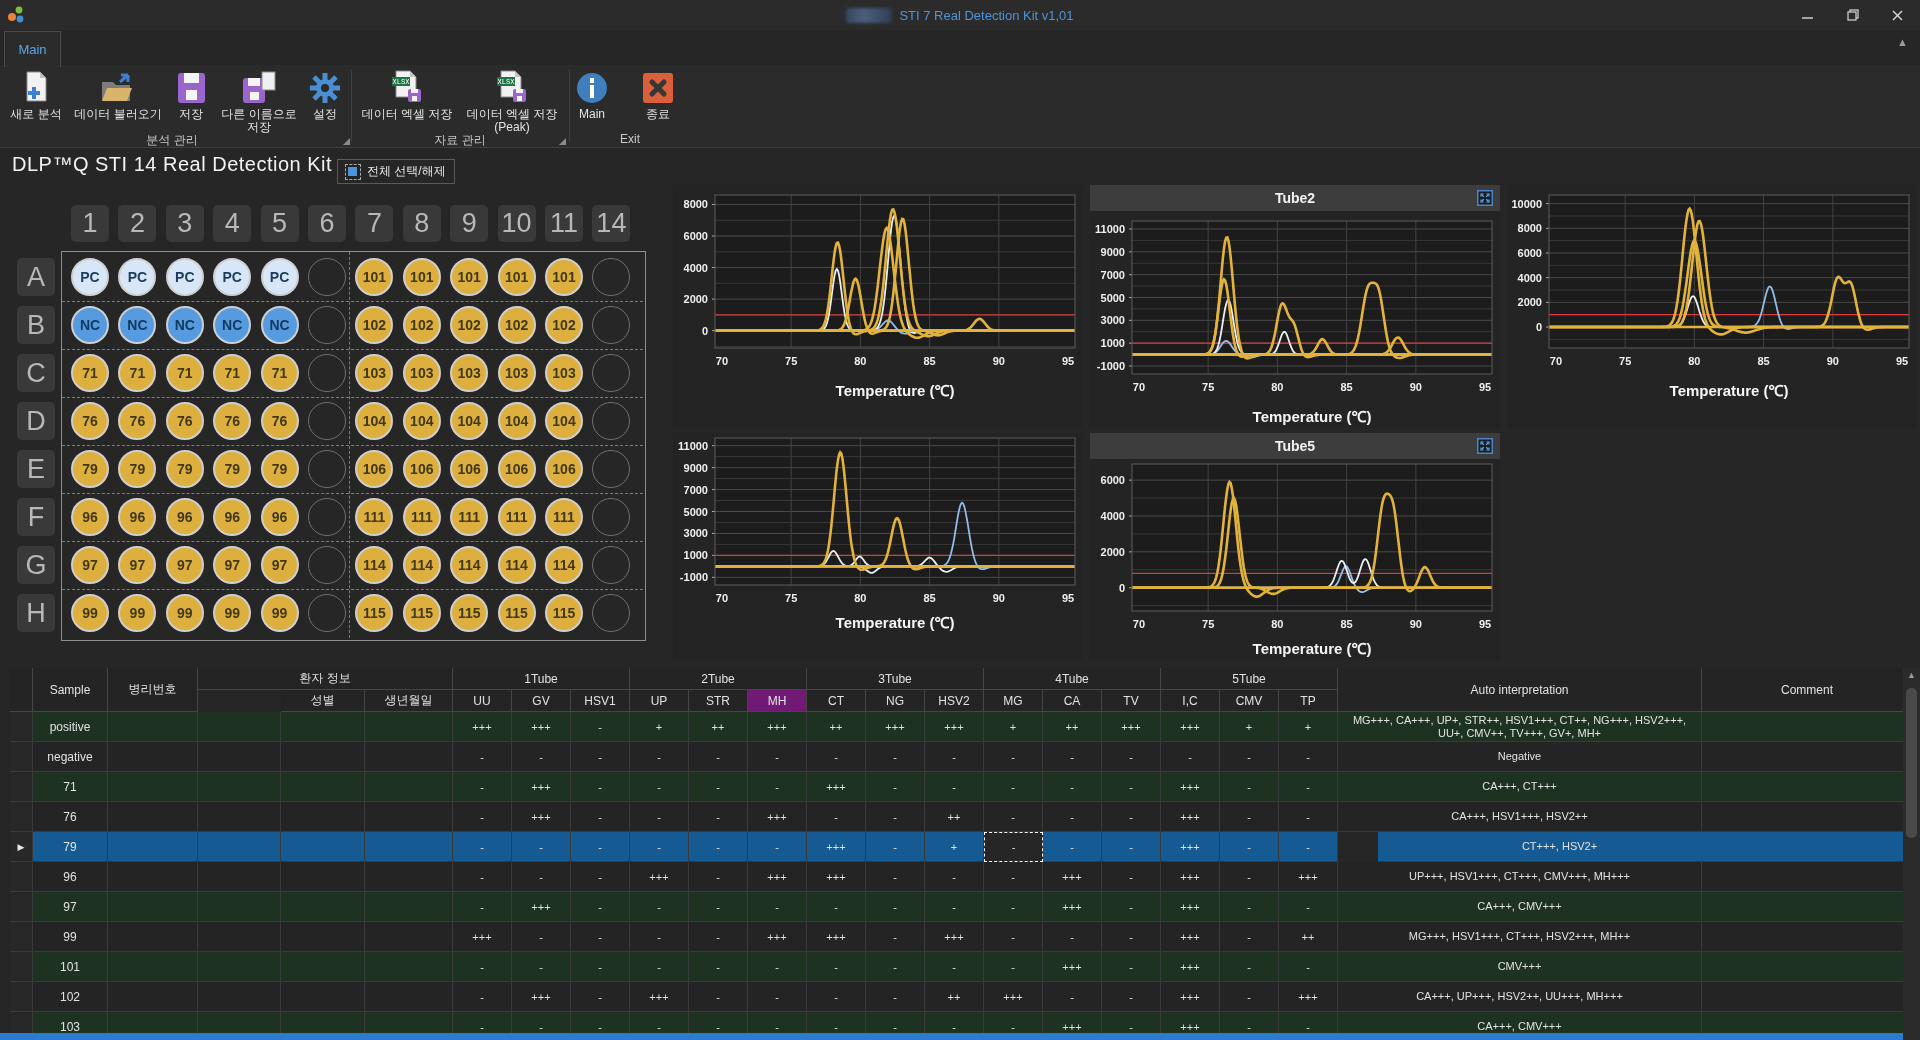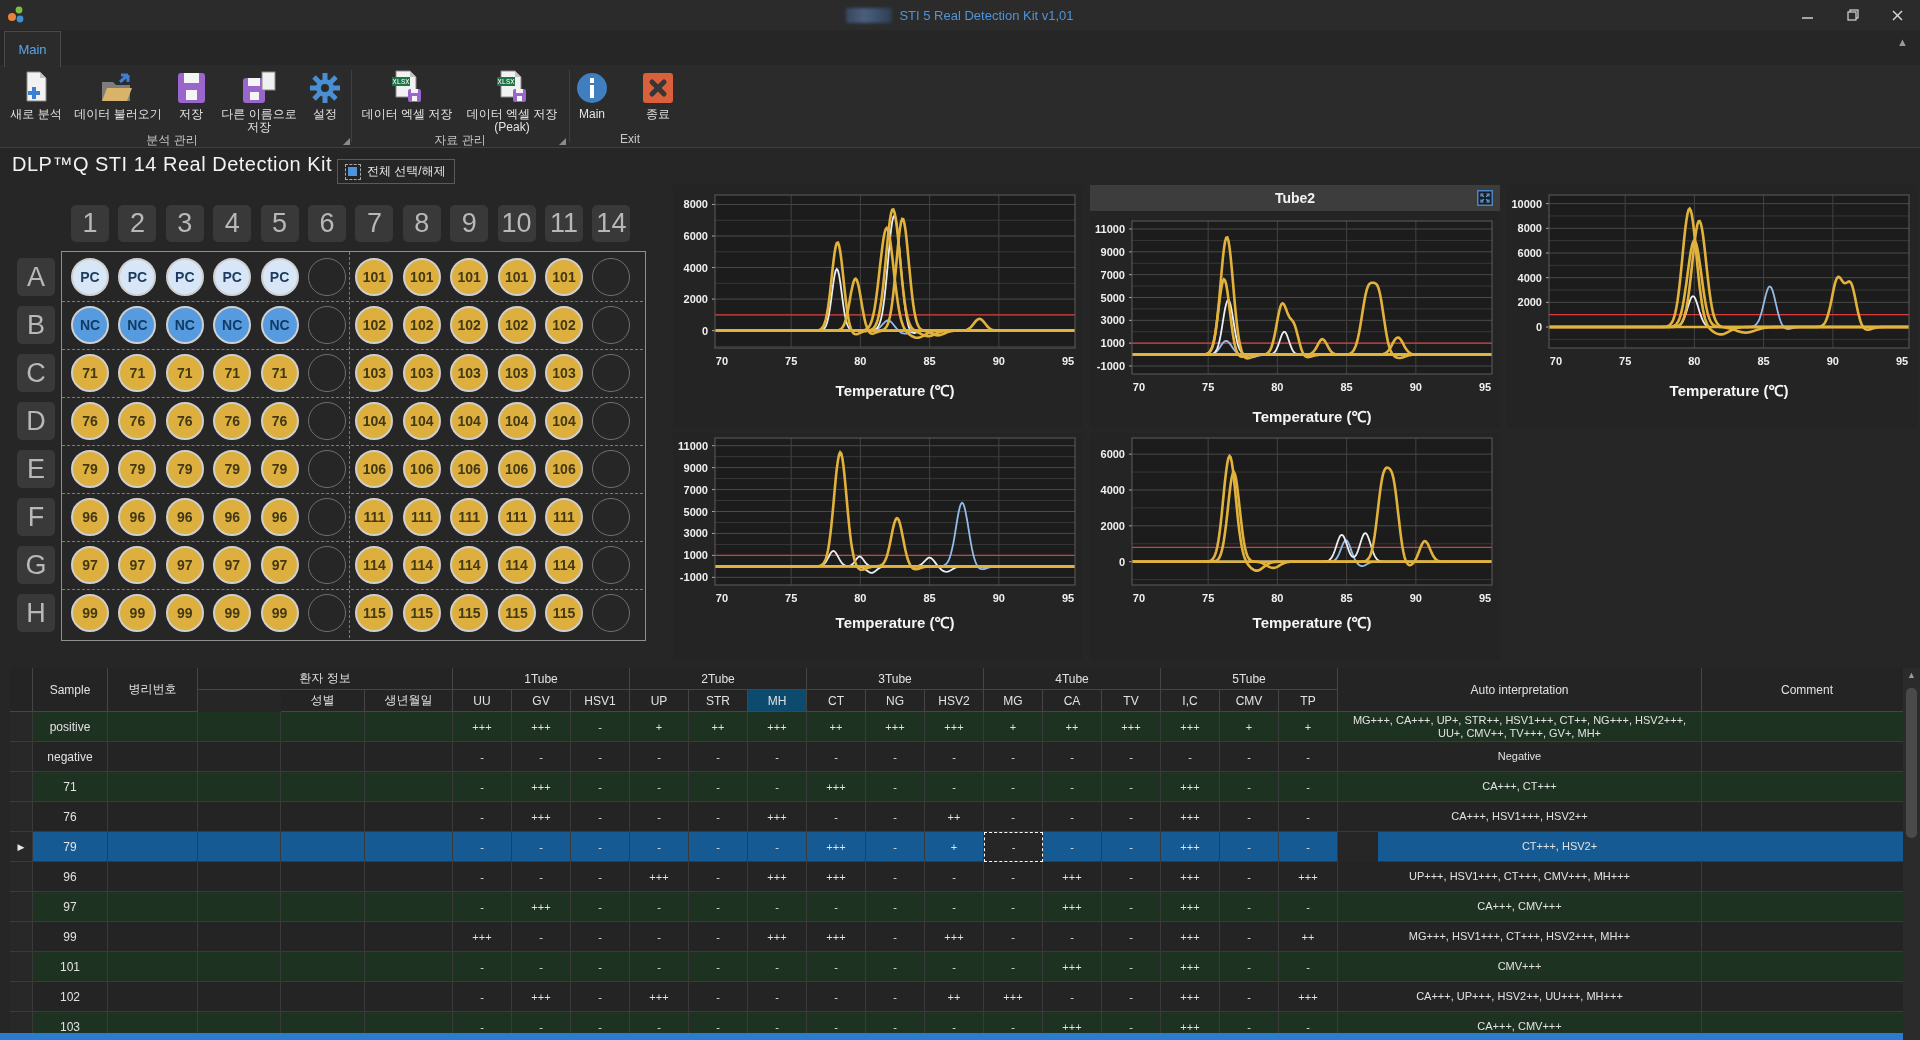--- a/index.html
+++ b/index.html
@@ -64,21 +64,21 @@
   <div class="titlebar">
     <div class="abs" style="left:6px;top:5px;width:20px;height:20px;">
       <svg width="20" height="20">
           <circle cx="6" cy="12" r="4" fill="#e8833a"></circle>
           <circle cx="13" cy="5" r="3.4" fill="#7cc043"></circle>
           <circle cx="14" cy="14" r="3.4" fill="#3f8fd6"></circle>
         </svg>
     </div>
     <div class="title-center">
       <span class="redacted"></span>
-      <span>STI 5 Real Detection Kit v1,01</span>
+      <span>STI 7 Real Detection Kit v1,01</span>
     </div>
     <div class="win-controls">
       <div class="win-btn">
           <svg width="11" height="11">
             <line x1="0" y1="8" x2="11" y2="8" stroke="#d8d8d8" stroke-width="1.4"></line>
           </svg>
         </div>
       <div class="win-btn">
           <svg width="12" height="12">
             <rect x="3" y="1" width="8" height="8" fill="none" stroke="#d8d8d8" stroke-width="1.2"></rect>
@@ -576,20 +576,36 @@
               <path d="M42.0 133.4L43.1 133.4L44.2 133.4L45.3 133.4L46.4 133.4L47.5 133.4L48.6 133.4L49.8 133.4L50.9 133.4L52.0 133.4L53.1 133.4L54.2 133.4L55.3 133.4L56.4 133.4L57.5 133.4L58.6 133.4L59.7 133.4L60.8 133.4L61.9 133.4L63.0 133.4L64.2 133.4L65.3 133.4L66.4 133.4L67.5 133.4L68.6 133.4L69.7 133.4L70.8 133.4L71.9 133.4L73.0 133.4L74.1 133.4L75.2 133.4L76.3 133.4L77.4 133.4L78.6 133.4L79.7 133.4L80.8 133.4L81.9 133.4L83.0 133.4L84.1 133.4L85.2 133.4L86.3 133.4L87.4 133.4L88.5 133.4L89.6 133.4L90.7 133.4L91.8 133.4L93.0 133.4L94.1 133.4L95.2 133.4L96.3 133.4L97.4 133.4L98.5 133.4L99.6 133.4L100.7 133.4L101.8 133.4L102.9 133.4L104.0 133.4L105.1 133.4L106.2 133.4L107.4 133.4L108.5 133.4L109.6 133.4L110.7 133.4L111.8 133.4L112.9 133.4L114.0 133.4L115.1 133.4L116.2 133.4L117.3 133.4L118.4 133.4L119.5 133.4L120.6 133.4L121.8 133.4L122.9 133.4L124.0 133.4L125.1 133.4L126.2 133.4L127.3 133.4L128.4 133.4L129.5 133.4L130.6 133.4L131.7 133.4L132.8 133.4L133.9 133.4L135.0 133.4L136.2 133.4L137.3 133.4L138.4 133.4L139.5 133.3L140.6 133.3L141.7 133.3L142.8 133.3L143.9 133.3L145.0 133.3L146.1 133.1L147.2 133.0L148.3 132.7L149.4 132.1L150.6 131.4L151.7 130.3L152.8 128.9L153.9 127.1L155.0 125.1L156.1 123.0L157.2 121.0L158.3 119.3L159.4 118.3L160.5 118.0L161.6 118.5L162.7 119.7L163.8 121.5L165.0 123.5L166.1 125.6L167.2 127.6L168.3 129.3L169.4 130.6L170.5 131.6L171.6 132.3L172.7 132.7L173.8 133.0L174.9 133.2L176.0 133.3L177.1 133.3L178.2 133.3L179.4 133.3L180.5 133.4L181.6 133.4L182.7 133.4L183.8 133.4L184.9 133.5L186.0 133.6L187.1 133.8L188.2 134.1L189.3 134.5L190.4 135.0L191.5 135.7L192.6 136.6L193.8 137.5L194.9 138.3L196.0 139.1L197.1 139.7L198.2 139.9L199.3 139.8L200.4 139.4L201.5 138.8L202.6 137.9L203.7 137.0L204.8 136.1L205.9 135.4L207.0 134.7L208.2 134.2L209.3 133.9L210.4 133.7L211.5 133.5L212.6 133.4L213.7 133.4L214.8 133.4L215.9 133.4L217.0 133.4L218.1 133.4L219.2 133.4L220.3 133.4L221.4 133.4L222.6 133.4L223.7 133.4L224.8 133.4L225.9 133.4L227.0 133.4L228.1 133.4L229.2 133.4L230.3 133.4L231.4 133.4L232.5 133.4L233.6 133.4L234.7 133.4L235.8 133.3L237.0 133.3L238.1 133.3L239.2 133.3L240.3 133.3L241.4 133.3L242.5 133.2L243.6 133.1L244.7 132.9L245.8 132.6L246.9 132.2L248.0 131.5L249.1 130.7L250.2 129.7L251.4 128.5L252.5 127.3L253.6 126.2L254.7 125.3L255.8 124.7L256.9 124.7L258.0 125.1L259.1 125.9L260.2 127.0L261.3 128.4L262.4 129.9L263.5 131.4L264.6 132.8L265.8 134.1L266.9 135.2L268.0 136.3L269.1 137.2L270.2 137.9L271.3 138.4L272.4 138.7L273.5 138.8L274.6 138.7L275.7 138.3L276.8 137.8L277.9 137.2L279.0 136.5L280.2 135.9L281.3 135.3L282.4 134.8L283.5 134.3L284.6 134.0L285.7 133.8L286.8 133.6L287.9 133.5L289.0 133.4L290.1 133.4L291.2 133.4L292.3 133.4L293.4 133.4L294.6 133.4L295.7 133.4L296.8 133.4L297.9 133.4L299.0 133.4L300.1 133.4L301.2 133.4L302.3 133.4L303.4 133.4L304.5 133.4L305.6 133.4L306.7 133.4L307.8 133.4L309.0 133.4L310.1 133.4L311.2 133.4L312.3 133.4L313.4 133.4L314.5 133.4L315.6 133.4L316.7 133.4L317.8 133.4L318.9 133.4L320.0 133.4L321.1 133.4L322.2 133.4L323.4 133.4L324.5 133.4L325.6 133.4L326.7 133.4L327.8 133.4L328.9 133.4L330.0 133.4L331.1 133.4L332.2 133.4L333.3 133.4L334.4 133.4L335.5 133.4L336.6 133.4L337.8 133.4L338.9 133.4L340.0 133.4L341.1 133.4L342.2 133.4L343.3 133.4L344.4 133.4L345.5 133.4L346.6 133.4L347.7 133.4L348.8 133.4L349.9 133.4L351.0 133.4L352.2 133.4L353.3 133.4L354.4 133.4L355.5 133.4L356.6 133.4L357.7 133.4L358.8 133.4L359.9 133.4L361.0 133.4L362.1 133.4L363.2 133.4L364.3 133.4L365.4 133.4L366.6 133.4L367.7 133.4L368.8 133.4L369.9 133.4L371.0 133.4L372.1 133.4L373.2 133.4L374.3 133.4L375.4 133.4L376.5 133.4L377.6 133.4L378.7 133.4L379.8 133.4L381.0 133.4L382.1 133.4L383.2 133.4L384.3 133.4L385.4 133.4L386.5 133.4L387.6 133.4L388.7 133.4L389.8 133.4L390.9 133.4L392.0 133.4L393.1 133.4L394.2 133.4L395.4 133.4L396.5 133.4L397.6 133.4L398.7 133.4L399.8 133.4L400.9 133.4L402.0 133.4" fill="none" stroke="#eceff2" stroke-width="1.8"></path>
               <path d="M42.0 133.4L43.1 133.4L44.2 133.4L45.3 133.4L46.4 133.4L47.5 133.4L48.6 133.4L49.8 133.4L50.9 133.4L52.0 133.4L53.1 133.4L54.2 133.4L55.3 133.4L56.4 133.4L57.5 133.4L58.6 133.4L59.7 133.4L60.8 133.4L61.9 133.4L63.0 133.4L64.2 133.4L65.3 133.4L66.4 133.4L67.5 133.4L68.6 133.4L69.7 133.4L70.8 133.4L71.9 133.4L73.0 133.4L74.1 133.4L75.2 133.4L76.3 133.4L77.4 133.4L78.6 133.4L79.7 133.4L80.8 133.4L81.9 133.4L83.0 133.4L84.1 133.4L85.2 133.4L86.3 133.4L87.4 133.4L88.5 133.4L89.6 133.4L90.7 133.4L91.8 133.4L93.0 133.4L94.1 133.4L95.2 133.4L96.3 133.4L97.4 133.4L98.5 133.4L99.6 133.4L100.7 133.4L101.8 133.4L102.9 133.4L104.0 133.4L105.1 133.4L106.2 133.4L107.4 133.4L108.5 133.4L109.6 133.4L110.7 133.4L111.8 133.4L112.9 133.4L114.0 133.4L115.1 133.4L116.2 133.4L117.3 133.4L118.4 133.4L119.5 133.4L120.6 133.4L121.8 133.4L122.9 133.4L124.0 133.4L125.1 133.4L126.2 133.4L127.3 133.4L128.4 133.4L129.5 133.4L130.6 133.4L131.7 133.4L132.8 133.4L133.9 133.4L135.0 133.4L136.2 133.4L137.3 133.4L138.4 133.4L139.5 133.4L140.6 133.4L141.7 133.4L142.8 133.4L143.9 133.4L145.0 133.4L146.1 133.4L147.2 133.4L148.3 133.4L149.4 133.4L150.6 133.4L151.7 133.4L152.8 133.4L153.9 133.4L155.0 133.4L156.1 133.4L157.2 133.4L158.3 133.4L159.4 133.4L160.5 133.4L161.6 133.4L162.7 133.4L163.8 133.4L165.0 133.4L166.1 133.4L167.2 133.4L168.3 133.4L169.4 133.3L170.5 133.3L171.6 133.3L172.7 133.3L173.8 133.3L174.9 133.2L176.0 133.0L177.1 132.6L178.2 132.1L179.4 131.3L180.5 130.1L181.6 128.7L182.7 127.2L183.8 125.6L184.9 124.4L186.0 123.6L187.1 123.5L188.2 124.1L189.3 125.3L190.4 126.8L191.5 128.4L192.6 129.8L193.8 131.0L194.9 131.9L196.0 132.5L197.1 132.9L198.2 133.1L199.3 133.3L200.4 133.3L201.5 133.3L202.6 133.3L203.7 133.3L204.8 133.4L205.9 133.4L207.0 133.4L208.2 133.4L209.3 133.4L210.4 133.4L211.5 133.4L212.6 133.4L213.7 133.4L214.8 133.4L215.9 133.4L217.0 133.4L218.1 133.4L219.2 133.4L220.3 133.4L221.4 133.4L222.6 133.4L223.7 133.4L224.8 133.4L225.9 133.4L227.0 133.4L228.1 133.4L229.2 133.4L230.3 133.4L231.4 133.4L232.5 133.4L233.6 133.4L234.7 133.4L235.8 133.4L237.0 133.4L238.1 133.4L239.2 133.4L240.3 133.4L241.4 133.4L242.5 133.4L243.6 133.4L244.7 133.4L245.8 133.4L246.9 133.4L248.0 133.4L249.1 133.4L250.2 133.4L251.4 133.4L252.5 133.4L253.6 133.4L254.7 133.4L255.8 133.4L256.9 133.4L258.0 133.4L259.1 133.4L260.2 133.4L261.3 133.4L262.4 133.4L263.5 133.4L264.6 133.4L265.8 133.4L266.9 133.4L268.0 133.4L269.1 133.4L270.2 133.4L271.3 133.4L272.4 133.4L273.5 133.4L274.6 133.4L275.7 133.4L276.8 133.4L277.9 133.4L279.0 133.4L280.2 133.4L281.3 133.4L282.4 133.4L283.5 133.4L284.6 133.4L285.7 133.4L286.8 133.4L287.9 133.4L289.0 133.4L290.1 133.4L291.2 133.4L292.3 133.4L293.4 133.4L294.6 133.4L295.7 133.4L296.8 133.4L297.9 133.4L299.0 133.4L300.1 133.4L301.2 133.4L302.3 133.4L303.4 133.4L304.5 133.4L305.6 133.4L306.7 133.4L307.8 133.4L309.0 133.4L310.1 133.4L311.2 133.4L312.3 133.4L313.4 133.4L314.5 133.4L315.6 133.4L316.7 133.4L317.8 133.4L318.9 133.4L320.0 133.4L321.1 133.4L322.2 133.4L323.4 133.4L324.5 133.4L325.6 133.4L326.7 133.4L327.8 133.4L328.9 133.4L330.0 133.4L331.1 133.4L332.2 133.4L333.3 133.4L334.4 133.4L335.5 133.4L336.6 133.4L337.8 133.4L338.9 133.4L340.0 133.4L341.1 133.4L342.2 133.4L343.3 133.4L344.4 133.4L345.5 133.4L346.6 133.4L347.7 133.4L348.8 133.4L349.9 133.4L351.0 133.4L352.2 133.4L353.3 133.4L354.4 133.4L355.5 133.4L356.6 133.4L357.7 133.4L358.8 133.4L359.9 133.4L361.0 133.4L362.1 133.4L363.2 133.4L364.3 133.4L365.4 133.4L366.6 133.4L367.7 133.4L368.8 133.4L369.9 133.4L371.0 133.4L372.1 133.4L373.2 133.4L374.3 133.4L375.4 133.4L376.5 133.4L377.6 133.4L378.7 133.4L379.8 133.4L381.0 133.4L382.1 133.4L383.2 133.4L384.3 133.4L385.4 133.4L386.5 133.4L387.6 133.4L388.7 133.4L389.8 133.4L390.9 133.4L392.0 133.4L393.1 133.4L394.2 133.4L395.4 133.4L396.5 133.4L397.6 133.4L398.7 133.4L399.8 133.4L400.9 133.4L402.0 133.4" fill="none" stroke="#eceff2" stroke-width="1.8"></path>
               <path d="M42.0 133.4L43.1 133.4L44.2 133.4L45.3 133.4L46.4 133.4L47.5 133.4L48.6 133.4L49.8 133.4L50.9 133.4L52.0 133.4L53.1 133.4L54.2 133.4L55.3 133.4L56.4 133.4L57.5 133.4L58.6 133.4L59.7 133.4L60.8 133.4L61.9 133.4L63.0 133.4L64.2 133.4L65.3 133.4L66.4 133.4L67.5 133.4L68.6 133.4L69.7 133.4L70.8 133.4L71.9 133.4L73.0 133.4L74.1 133.4L75.2 133.4L76.3 133.4L77.4 133.4L78.6 133.4L79.7 133.4L80.8 133.4L81.9 133.4L83.0 133.4L84.1 133.4L85.2 133.4L86.3 133.4L87.4 133.4L88.5 133.4L89.6 133.4L90.7 133.4L91.8 133.4L93.0 133.4L94.1 133.4L95.2 133.4L96.3 133.4L97.4 133.4L98.5 133.4L99.6 133.4L100.7 133.4L101.8 133.4L102.9 133.4L104.0 133.4L105.1 133.4L106.2 133.4L107.4 133.4L108.5 133.4L109.6 133.4L110.7 133.4L111.8 133.4L112.9 133.4L114.0 133.4L115.1 133.4L116.2 133.4L117.3 133.4L118.4 133.4L119.5 133.4L120.6 133.4L121.8 133.4L122.9 133.4L124.0 133.4L125.1 133.4L126.2 133.4L127.3 133.4L128.4 133.4L129.5 133.4L130.6 133.4L131.7 133.4L132.8 133.4L133.9 133.4L135.0 133.4L136.2 133.4L137.3 133.3L138.4 133.3L139.5 133.3L140.6 133.3L141.7 133.3L142.8 133.3L143.9 133.3L145.0 133.2L146.1 133.0L147.2 132.7L148.3 132.2L149.4 131.5L150.6 130.3L151.7 128.5L152.8 125.9L153.9 122.2L155.0 117.2L156.1 110.8L157.2 102.7L158.3 93.2L159.4 82.2L160.5 70.3L161.6 58.0L162.7 46.2L163.8 35.6L165.0 27.1L166.1 21.5L167.2 19.3L168.3 20.6L169.4 25.4L170.5 33.3L171.6 43.4L172.7 55.1L173.8 67.4L174.9 79.6L176.0 91.0L177.1 101.2L178.2 109.9L179.4 117.1L180.5 122.8L181.6 127.3L182.7 130.6L183.8 133.0L184.9 134.7L186.0 135.8L187.1 136.5L188.2 136.7L189.3 136.7L190.4 136.5L191.5 136.2L192.6 135.8L193.8 135.3L194.9 134.9L196.0 134.5L197.1 134.2L198.2 133.9L199.3 133.7L200.4 133.6L201.5 133.5L202.6 133.4L203.7 133.4L204.8 133.4L205.9 133.4L207.0 133.4L208.2 133.4L209.3 133.4L210.4 133.4L211.5 133.4L212.6 133.4L213.7 133.4L214.8 133.4L215.9 133.4L217.0 133.4L218.1 133.4L219.2 133.4L220.3 133.4L221.4 133.4L222.6 133.4L223.7 133.4L224.8 133.4L225.9 133.4L227.0 133.4L228.1 133.4L229.2 133.4L230.3 133.4L231.4 133.4L232.5 133.4L233.6 133.4L234.7 133.4L235.8 133.4L237.0 133.4L238.1 133.4L239.2 133.4L240.3 133.4L241.4 133.4L242.5 133.4L243.6 133.4L244.7 133.4L245.8 133.4L246.9 133.4L248.0 133.4L249.1 133.4L250.2 133.4L251.4 133.4L252.5 133.4L253.6 133.4L254.7 133.4L255.8 133.4L256.9 133.4L258.0 133.4L259.1 133.4L260.2 133.4L261.3 133.4L262.4 133.4L263.5 133.4L264.6 133.4L265.8 133.4L266.9 133.4L268.0 133.4L269.1 133.4L270.2 133.4L271.3 133.4L272.4 133.4L273.5 133.4L274.6 133.4L275.7 133.4L276.8 133.4L277.9 133.4L279.0 133.4L280.2 133.4L281.3 133.4L282.4 133.4L283.5 133.4L284.6 133.4L285.7 133.4L286.8 133.4L287.9 133.4L289.0 133.4L290.1 133.4L291.2 133.4L292.3 133.4L293.4 133.4L294.6 133.4L295.7 133.4L296.8 133.4L297.9 133.4L299.0 133.4L300.1 133.4L301.2 133.4L302.3 133.4L303.4 133.4L304.5 133.4L305.6 133.4L306.7 133.4L307.8 133.4L309.0 133.4L310.1 133.4L311.2 133.4L312.3 133.4L313.4 133.4L314.5 133.4L315.6 133.4L316.7 133.4L317.8 133.4L318.9 133.4L320.0 133.4L321.1 133.4L322.2 133.4L323.4 133.4L324.5 133.4L325.6 133.4L326.7 133.4L327.8 133.4L328.9 133.4L330.0 133.4L331.1 133.4L332.2 133.4L333.3 133.4L334.4 133.4L335.5 133.4L336.6 133.4L337.8 133.4L338.9 133.4L340.0 133.4L341.1 133.4L342.2 133.4L343.3 133.4L344.4 133.4L345.5 133.4L346.6 133.4L347.7 133.4L348.8 133.4L349.9 133.4L351.0 133.4L352.2 133.4L353.3 133.4L354.4 133.4L355.5 133.4L356.6 133.4L357.7 133.4L358.8 133.4L359.9 133.4L361.0 133.4L362.1 133.4L363.2 133.4L364.3 133.4L365.4 133.4L366.6 133.4L367.7 133.4L368.8 133.4L369.9 133.4L371.0 133.4L372.1 133.4L373.2 133.4L374.3 133.4L375.4 133.4L376.5 133.4L377.6 133.4L378.7 133.4L379.8 133.4L381.0 133.4L382.1 133.4L383.2 133.4L384.3 133.4L385.4 133.4L386.5 133.4L387.6 133.4L388.7 133.4L389.8 133.4L390.9 133.4L392.0 133.4L393.1 133.4L394.2 133.4L395.4 133.4L396.5 133.4L397.6 133.4L398.7 133.4L399.8 133.4L400.9 133.4L402.0 133.4" fill="none" stroke="#e2b33c" stroke-width="2.6"></path>
               <path d="M42.0 133.4L43.1 133.4L44.2 133.4L45.3 133.4L46.4 133.4L47.5 133.4L48.6 133.4L49.8 133.4L50.9 133.4L52.0 133.4L53.1 133.4L54.2 133.4L55.3 133.4L56.4 133.4L57.5 133.4L58.6 133.4L59.7 133.4L60.8 133.4L61.9 133.4L63.0 133.4L64.2 133.4L65.3 133.4L66.4 133.4L67.5 133.4L68.6 133.4L69.7 133.4L70.8 133.4L71.9 133.4L73.0 133.4L74.1 133.4L75.2 133.4L76.3 133.4L77.4 133.4L78.6 133.4L79.7 133.4L80.8 133.4L81.9 133.4L83.0 133.4L84.1 133.4L85.2 133.4L86.3 133.4L87.4 133.4L88.5 133.4L89.6 133.4L90.7 133.4L91.8 133.4L93.0 133.4L94.1 133.4L95.2 133.4L96.3 133.4L97.4 133.4L98.5 133.4L99.6 133.4L100.7 133.4L101.8 133.4L102.9 133.4L104.0 133.4L105.1 133.4L106.2 133.4L107.4 133.4L108.5 133.4L109.6 133.4L110.7 133.4L111.8 133.4L112.9 133.4L114.0 133.4L115.1 133.4L116.2 133.4L117.3 133.4L118.4 133.4L119.5 133.4L120.6 133.4L121.8 133.4L122.9 133.4L124.0 133.4L125.1 133.4L126.2 133.4L127.3 133.4L128.4 133.4L129.5 133.4L130.6 133.4L131.7 133.4L132.8 133.4L133.9 133.4L135.0 133.4L136.2 133.4L137.3 133.4L138.4 133.4L139.5 133.4L140.6 133.4L141.7 133.4L142.8 133.4L143.9 133.4L145.0 133.4L146.1 133.4L147.2 133.4L148.3 133.4L149.4 133.4L150.6 133.4L151.7 133.4L152.8 133.4L153.9 133.4L155.0 133.4L156.1 133.4L157.2 133.4L158.3 133.4L159.4 133.4L160.5 133.4L161.6 133.4L162.7 133.4L163.8 133.4L165.0 133.4L166.1 133.4L167.2 133.4L168.3 133.4L169.4 133.4L170.5 133.4L171.6 133.4L172.7 133.4L173.8 133.4L174.9 133.4L176.0 133.4L177.1 133.4L178.2 133.4L179.4 133.4L180.5 133.4L181.6 133.4L182.7 133.4L183.8 133.4L184.9 133.4L186.0 133.4L187.1 133.4L188.2 133.4L189.3 133.4L190.4 133.4L191.5 133.4L192.6 133.4L193.8 133.4L194.9 133.4L196.0 133.4L197.1 133.3L198.2 133.3L199.3 133.3L200.4 133.3L201.5 133.3L202.6 133.3L203.7 133.2L204.8 133.1L205.9 133.0L207.0 132.7L208.2 132.2L209.3 131.5L210.4 130.4L211.5 128.7L212.6 126.5L213.7 123.6L214.8 119.8L215.9 115.4L217.0 110.3L218.1 104.8L219.2 99.2L220.3 94.1L221.4 89.8L222.6 86.7L223.7 85.2L224.8 85.5L225.9 87.4L227.0 90.9L228.1 95.5L229.2 100.9L230.3 106.6L231.4 112.2L232.5 117.5L233.6 122.1L234.7 126.0L235.8 129.1L237.0 131.6L238.1 133.4L239.2 134.7L240.3 135.6L241.4 136.1L242.5 136.3L243.6 136.2L244.7 136.0L245.8 135.7L246.9 135.3L248.0 134.9L249.1 134.6L250.2 134.3L251.4 134.0L252.5 133.8L253.6 133.6L254.7 133.5L255.8 133.5L256.9 133.4L258.0 133.4L259.1 133.4L260.2 133.4L261.3 133.4L262.4 133.4L263.5 133.4L264.6 133.4L265.8 133.4L266.9 133.4L268.0 133.4L269.1 133.4L270.2 133.4L271.3 133.4L272.4 133.4L273.5 133.4L274.6 133.4L275.7 133.4L276.8 133.4L277.9 133.4L279.0 133.4L280.2 133.4L281.3 133.4L282.4 133.4L283.5 133.4L284.6 133.4L285.7 133.4L286.8 133.4L287.9 133.4L289.0 133.4L290.1 133.4L291.2 133.4L292.3 133.4L293.4 133.4L294.6 133.4L295.7 133.4L296.8 133.4L297.9 133.4L299.0 133.4L300.1 133.4L301.2 133.4L302.3 133.4L303.4 133.4L304.5 133.4L305.6 133.4L306.7 133.4L307.8 133.4L309.0 133.4L310.1 133.4L311.2 133.4L312.3 133.4L313.4 133.4L314.5 133.4L315.6 133.4L316.7 133.4L317.8 133.4L318.9 133.4L320.0 133.4L321.1 133.4L322.2 133.4L323.4 133.4L324.5 133.4L325.6 133.4L326.7 133.4L327.8 133.4L328.9 133.4L330.0 133.4L331.1 133.4L332.2 133.4L333.3 133.4L334.4 133.4L335.5 133.4L336.6 133.4L337.8 133.4L338.9 133.4L340.0 133.4L341.1 133.4L342.2 133.4L343.3 133.4L344.4 133.4L345.5 133.4L346.6 133.4L347.7 133.4L348.8 133.4L349.9 133.4L351.0 133.4L352.2 133.4L353.3 133.4L354.4 133.4L355.5 133.4L356.6 133.4L357.7 133.4L358.8 133.4L359.9 133.4L361.0 133.4L362.1 133.4L363.2 133.4L364.3 133.4L365.4 133.4L366.6 133.4L367.7 133.4L368.8 133.4L369.9 133.4L371.0 133.4L372.1 133.4L373.2 133.4L374.3 133.4L375.4 133.4L376.5 133.4L377.6 133.4L378.7 133.4L379.8 133.4L381.0 133.4L382.1 133.4L383.2 133.4L384.3 133.4L385.4 133.4L386.5 133.4L387.6 133.4L388.7 133.4L389.8 133.4L390.9 133.4L392.0 133.4L393.1 133.4L394.2 133.4L395.4 133.4L396.5 133.4L397.6 133.4L398.7 133.4L399.8 133.4L400.9 133.4L402.0 133.4" fill="none" stroke="#e2b33c" stroke-width="2.6"></path>
             </g>
             <rect x="42" y="5" width="360" height="147" fill="none" stroke="#5c5c5c"></rect>
             <text x="222" y="195" text-anchor="middle" font-size="15" font-weight="bold" fill="#f5f5f5" font-family="Liberation Sans,sans-serif">Temperature (℃)</text>
           </svg></div>
       </div>
       <div class="panel" style="left: 1090px; top: 433px; width: 410px; height: 227px;">
+        <div class="panel-h">
+          <div>Tube5</div>
+          <div class="expand"><svg width="16" height="16">
+              <rect x="0.75" y="0.75" width="14.5" height="14.5" fill="#15202e" stroke="#4a85c0" stroke-width="1.5"></rect>
+              <g stroke="#7fb0dd" stroke-width="1.1" fill="none">
+                <path d="M4 6.5V4h2.5"></path>
+                <path d="M12 6.5V4H9.5"></path>
+                <path d="M4 9.5V12h2.5"></path>
+                <path d="M12 9.5V12H9.5"></path>
+                <line x1="5" y1="5" x2="6.8" y2="6.8"></line>
+                <line x1="11" y1="5" x2="9.2" y2="6.8"></line>
+                <line x1="5" y1="11" x2="6.8" y2="9.2"></line>
+                <line x1="11" y1="11" x2="9.2" y2="9.2"></line>
+              </g>
+            </svg></div>
+        </div>
         <div><svg width="410" height="201">
             <rect x="42" y="5" width="360" height="147" fill="#1c1c1c"></rect>
             <line x1="42" y1="146.6219512195122" x2="402" y2="146.6219512195122" stroke="#383838" stroke-width="1"></line>
             <line x1="42" y1="128.6951219512195" x2="402" y2="128.6951219512195" stroke="#4a4a4a" stroke-width="1"></line>
             <line x1="42" y1="110.76829268292683" x2="402" y2="110.76829268292683" stroke="#383838" stroke-width="1"></line>
             <line x1="42" y1="92.84146341463415" x2="402" y2="92.84146341463415" stroke="#4a4a4a" stroke-width="1"></line>
             <line x1="42" y1="74.91463414634146" x2="402" y2="74.91463414634146" stroke="#383838" stroke-width="1"></line>
             <line x1="42" y1="56.98780487804878" x2="402" y2="56.98780487804878" stroke="#4a4a4a" stroke-width="1"></line>
             <line x1="42" y1="39.0609756097561" x2="402" y2="39.0609756097561" stroke="#383838" stroke-width="1"></line>
             <line x1="42" y1="21.134146341463413" x2="402" y2="21.134146341463413" stroke="#4a4a4a" stroke-width="1"></line>
@@ -640,21 +656,21 @@
       <div class="gcell" style="left: 1328px; top: 0px; width: 364px; height: 44px; background: rgb(36, 36, 36);">Auto interpretation</div>
       <div class="gcell" style="left: 1692px; top: 0px; width: 211px; height: 44px; background: rgb(36, 36, 36);">Comment</div>
       <div class="gcell" style="left: 188px; top: 22px; width: 83px; height: 22px; background: rgb(36, 36, 36); margin-top: 32px;">이름</div>
       <div class="gcell" style="left: 271px; top: 22px; width: 84px; height: 22px; background: rgb(36, 36, 36);">성별</div>
       <div class="gcell" style="left: 355px; top: 22px; width: 88px; height: 22px; background: rgb(36, 36, 36);">생년월일</div>
       <div class="gcell" style="left: 443px; top: 22px; width: 59px; height: 22px; background: rgb(36, 36, 36);">UU</div>
       <div class="gcell" style="left: 502px; top: 22px; width: 59px; height: 22px; background: rgb(36, 36, 36);">GV</div>
       <div class="gcell" style="left: 561px; top: 22px; width: 59px; height: 22px; background: rgb(36, 36, 36);">HSV1</div>
       <div class="gcell" style="left: 620px; top: 22px; width: 59px; height: 22px; background: rgb(36, 36, 36); text-align: center;">UP</div>
       <div class="gcell" style="left: 679px; top: 22px; width: 59px; height: 22px; background: rgb(36, 36, 36);">STR</div>
-      <div class="gcell" style="left: 738px; top: 22px; width: 59px; height: 22px; background: #0c4a6e;">MH</div>
+      <div class="gcell" style="left: 738px; top: 22px; width: 59px; height: 22px; background: #701a75;">MH</div>
       <div class="gcell" style="left: 797px; top: 22px; width: 59px; height: 22px; background: rgb(36, 36, 36);">CT</div>
       <div class="gcell" style="left: 856px; top: 22px; width: 59px; height: 22px; background: rgb(36, 36, 36);">NG</div>
       <div class="gcell" style="left: 915px; top: 22px; width: 59px; height: 22px; background: rgb(36, 36, 36);">HSV2</div>
       <div class="gcell" style="left: 974px; top: 22px; width: 59px; height: 22px; background: rgb(36, 36, 36);">MG</div>
       <div class="gcell" style="left: 1033px; top: 22px; width: 59px; height: 22px; background: rgb(36, 36, 36);">CA</div>
       <div class="gcell" style="left: 1092px; top: 22px; width: 59px; height: 22px; background: rgb(36, 36, 36);">TV</div>
       <div class="gcell" style="left: 1151px; top: 22px; width: 59px; height: 22px; background: rgb(36, 36, 36);">I,C</div>
       <div class="gcell" style="left: 1210px; top: 22px; width: 59px; height: 22px; background: rgb(36, 36, 36);">CMV</div>
       <div class="gcell" style="left: 1269px; top: 22px; width: 59px; height: 22px; background: rgb(36, 36, 36);">TP</div>
       <div class="gcell grow-cell" style="left: 0px; top: 44px; width: 23px; height: 30px; background: rgb(40, 40, 40); font-size: 9px; color: rgb(232, 232, 232);"></div>

